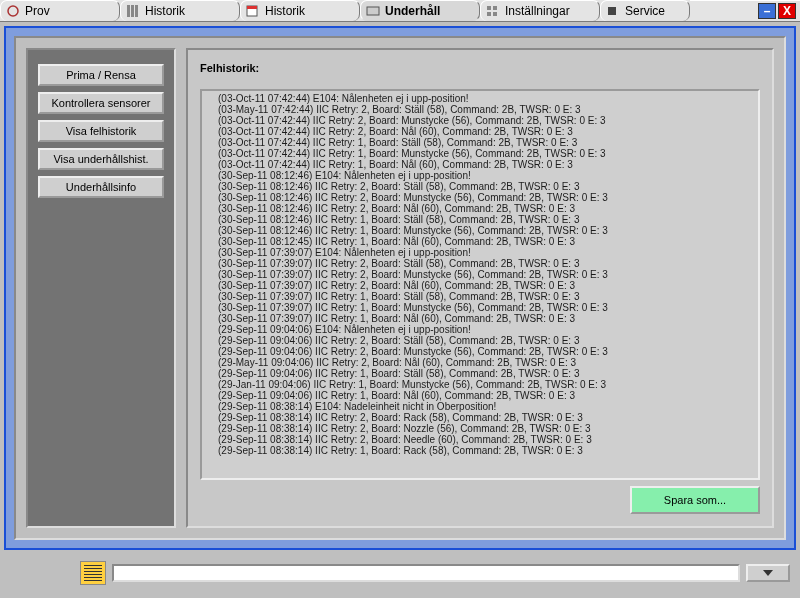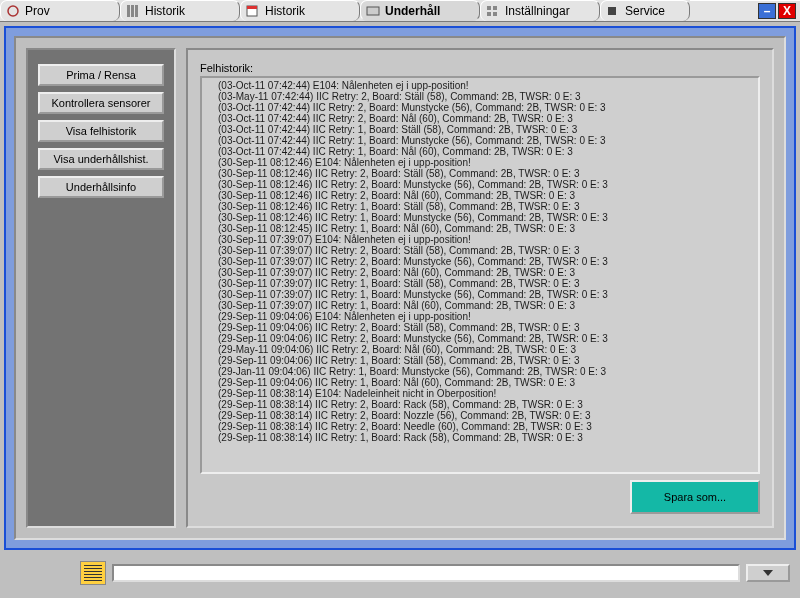--- a/index.html
+++ b/index.html
@@ -96,43 +96,43 @@
   }
   .main-panel {
     flex: 1;
     border: 2px inset #ddd;
     background: #c8c8c8;
     padding: 12px;
     display: flex;
     flex-direction: column;
   }
   .log-title {
-    font-weight: normal;
+    font-weight: bold;
     font-size: 11px;
-    margin-bottom: 2px;
+    margin-bottom: 15px;
   }
   .log-box {
     flex: 1;
     background: #cfcfcf;
     border: 2px inset #eee;
     overflow-y: scroll;
     padding: 2px 16px;
     font-size: 10px;
     line-height: 11px;
     color: #1c1c1c;
     white-space: nowrap;
   }
   .log-line { font-family: Tahoma, Arial, sans-serif; }
   .save-row {
     display:flex; justify-content:flex-end;
     padding-top: 6px;
   }
   .save-btn {
-    width: 130px; height:34px;
-    background:#14b8a6; border:2px outset #eee;
+    width: 130px; height:28px;
+    background:#86efac; border:2px outset #eee;
     font-size:11px; cursor:pointer;
   }
   .statusbar {
     height: 38px;
     background:#bfbfbf;
     display:flex;
     align-items:center;
     padding: 0 10px 0 80px;
     gap:6px;
   }

